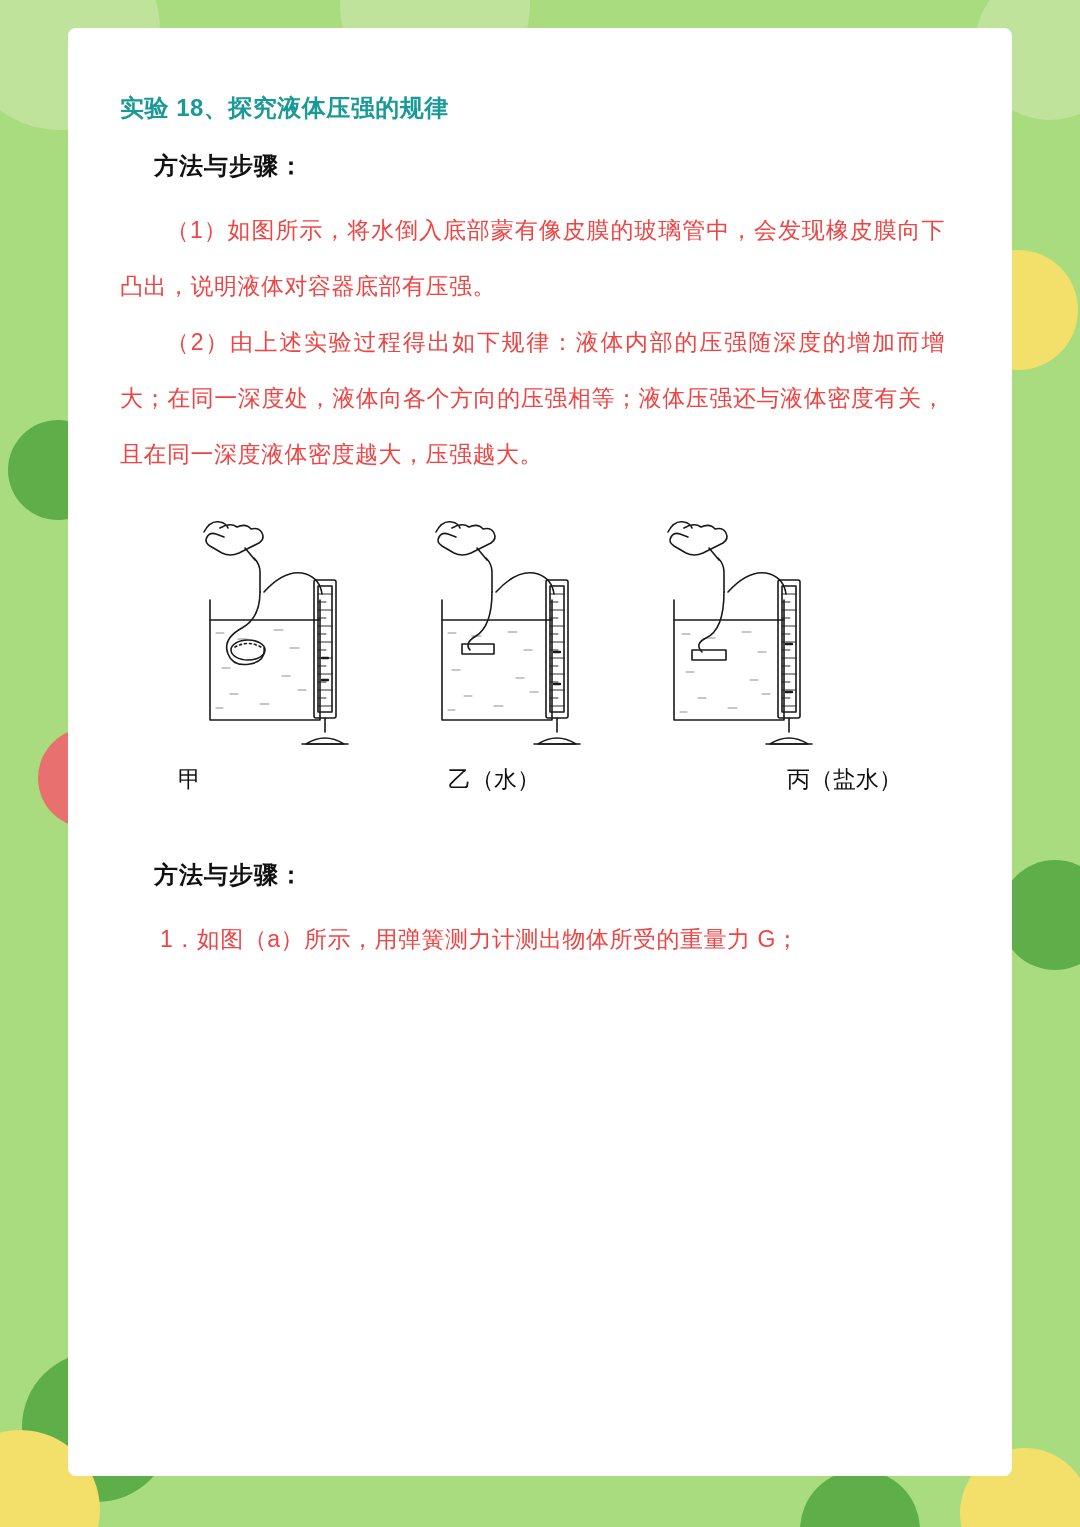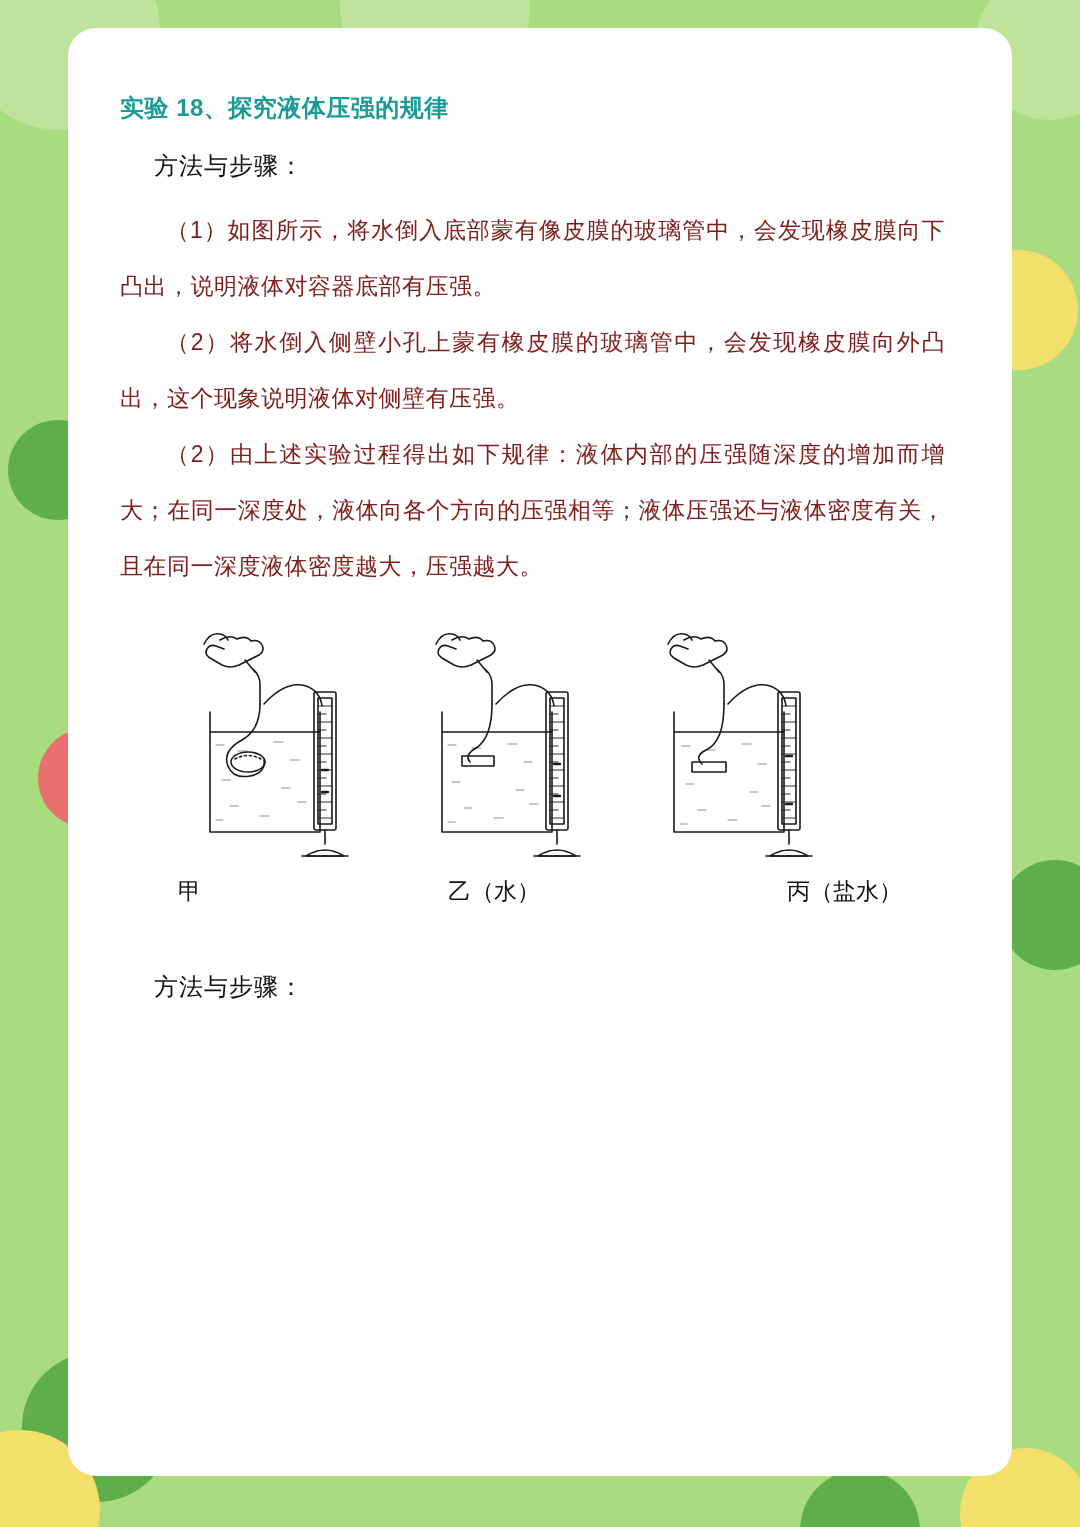--- a/index.html
+++ b/index.html
@@ -27,47 +27,47 @@
   }
 
   
   .page-card {
     position: absolute;
     left: 68px;
     top: 28px;
     width: 944px;
     height: 1448px;
     background: #ffffff;
-    border-radius: 28px;
+    border-radius: 8px;
     box-sizing: border-box;
     padding: 64px 52px 0 52px;
     overflow: hidden;
   }
 
   .section-title {
     color: #1a9a96;
     font-weight: bold;
     font-size: 24px;
     letter-spacing: 0.5px;
     margin: 0 0 26px 0;
     font-family: "Liberation Sans", "DejaVu Sans", sans-serif;
   }
 
   .sub-title {
-    font-weight: normal;
+    font-weight: bold;
     font-size: 24px;
     color: #111;
     margin: 0 0 20px 34px;
     letter-spacing: 1px;
   }
 
   .para {
     font-size: 23px;
     line-height: 56px;
-    color: #7f1d1d;
+    color: #ef4444;
     margin: 0 15px 0 0;
     text-align: justify;
     text-justify: inter-ideograph;
     letter-spacing: 0.5px;
   }
   .para.indent {
     text-indent: 46px;
   }
   .para.indent-sm {
     text-indent: 40px;
@@ -113,21 +113,20 @@
   <div class="circle" style="left:800px; top:1470px; width:120px; height:120px; background:#5eae4a;"></div>
 </div>
 
 <div class="page-card">
 
   <h2 class="section-title">实验 18、探究液体压强的规律</h2>
 
   <div class="sub-title">方法与步骤：</div>
 
   <p class="para indent">（1）如图所示，将水倒入底部蒙有像皮膜的玻璃管中，会发现橡皮膜向下凸出，说明液体对容器底部有压强。</p>
-  <p class="para indent">（2）将水倒入侧壁小孔上蒙有橡皮膜的玻璃管中，会发现橡皮膜向外凸出，这个现象说明液体对侧壁有压强。</p>
   <p class="para indent">（2）由上述实验过程得出如下规律：液体内部的压强随深度的增加而增大；在同一深度处，液体向各个方向的压强相等；液体压强还与液体密度有关，且在同一深度液体密度越大，压强越大。</p>
 
   <div class="figure">
     <svg width="700" height="250" viewBox="0 0 700 250" fill="none" stroke="#1a1a1a" stroke-width="1.6" stroke-linecap="round" stroke-linejoin="round">
 
       <g>
 
         <path d="M14 24 q6 -12 16 -10 q6 1 8 6 M30 20 q10 -6 17 -1 M47 19 q9 -4 14 2 M61 21 q8 -2 11 4
                  q3 6 -3 10 l-20 10 q-9 4 -17 0 l-12 -7 q-6 -4 -3 -9 q3 -5 9 -3 l8 3"></path>
 
@@ -230,14 +229,15 @@
       <span>丙（盐水）</span>
     </div>
   </div>
 
   <div class="gap-after-figure"></div>
 
   <div class="second-section">
 
     <div class="sub-title">方法与步骤：</div>
 
+    <p class="para indent-sm">1．如图（a）所示，用弹簧测力计测出物体所受的重量力 G；</p>
   </div>
 </div>
 
 </body></html>

